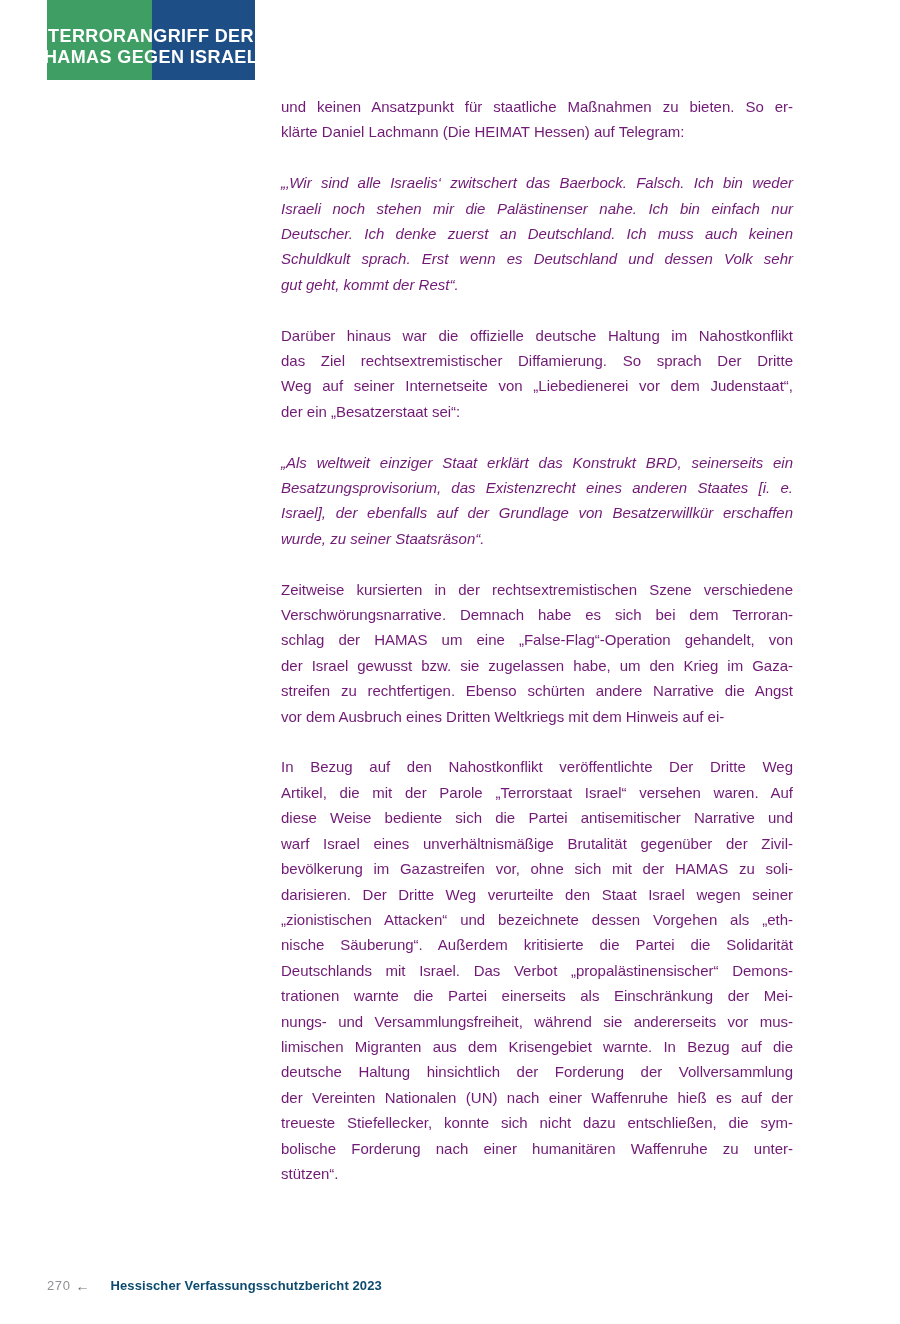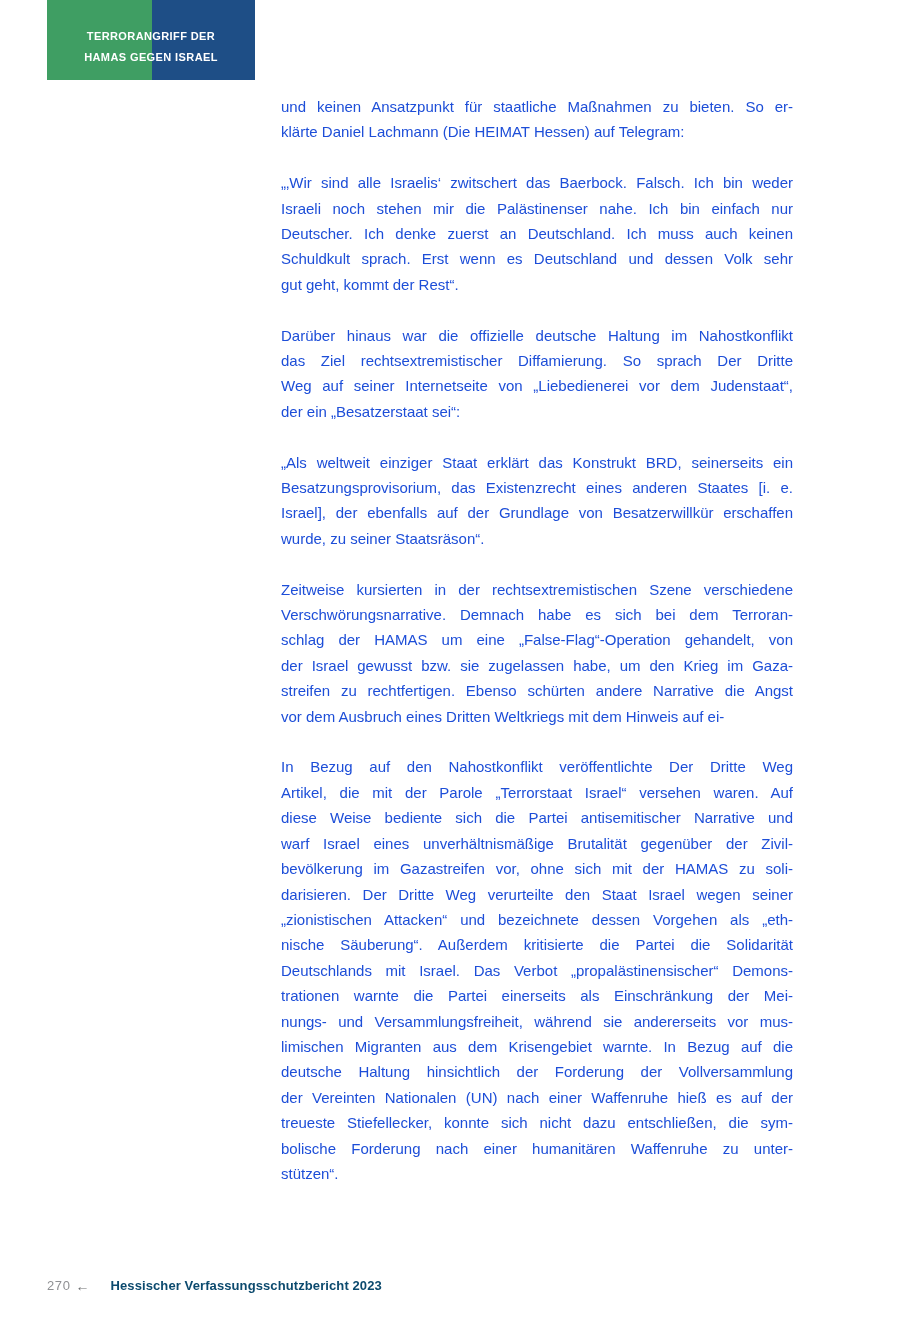--- a/index.html
+++ b/index.html
@@ -20,39 +20,39 @@
   .badge-green { left: 0; width: 105px; }
   .badge-blue  { left: 105px; width: 103px; }
   .badge-text {
     position: absolute; left: 0; top: 0; right: 0; bottom: 0;
     box-sizing: border-box;
     display: flex; flex-direction: column;
     align-items: center; justify-content: center;
     padding-top: 13px;
     color: #ffffff;
     font-weight: bold;
-    font-size: 11px;
+    font-size: 18px;
     line-height: 21px;
     letter-spacing: 0.4px;
     white-space: nowrap;
   }
 
   
   .text-column {
     position: absolute; left: 281px; top: 94px;
     width: 512px;
     color: #515256;
     font-size: 15px;
     line-height: 25.4px;
   }
   .block { margin-bottom: 25.4px; }
   .block:last-child { margin-bottom: 16px; }
   .line { text-align: justify; text-align-last: justify; }
   .block .line:last-child { text-align-last: left; }
-  .quote .line { }
+  .quote .line { font-style: italic; }
 
   
   .page-footer {
     position: absolute; left: 47px; top: 1277px;
     display: flex; align-items: flex-start;
     font-size: 13px;
     line-height: 18px;
   }
   .page-number { color: #8f9093; letter-spacing: 0.6px; }
   .back-arrow { color: #6e6f72; margin-left: 5px; font-size: 14px; }
@@ -63,21 +63,21 @@
 
 <div class="badge">
   <div class="badge-half badge-green" style="background: rgb(63, 158, 99);"></div>
   <div class="badge-half badge-blue" style="background: rgb(30, 78, 134);"></div>
   <div class="badge-text" style="color: rgb(255, 255, 255);">
     <span>TERRORANGRIFF DER</span>
     <span>HAMAS GEGEN ISRAEL</span>
   </div>
 </div>
 
-<div class="text-column" style="color: #1d4ed8;">
+<div class="text-column" style="color: #701a75;">
     <div class="block">
       <div class="line">und keinen Ansatzpunkt für staatliche Maßnahmen zu bieten. So er-</div>
       <div class="line">klärte Daniel Lachmann (Die HEIMAT Hessen) auf Telegram:</div>
     </div>
     <div class="block quote">
       <div class="line">„‚Wir sind alle Israelis‘ zwitschert das Baerbock. Falsch. Ich bin weder</div>
       <div class="line">Israeli noch stehen mir die Palästinenser nahe. Ich bin einfach nur</div>
       <div class="line">Deutscher. Ich denke zuerst an Deutschland. Ich muss auch keinen</div>
       <div class="line">Schuldkult sprach. Erst wenn es Deutschland und dessen Volk sehr</div>
       <div class="line">gut geht, kommt der Rest“.</div>

